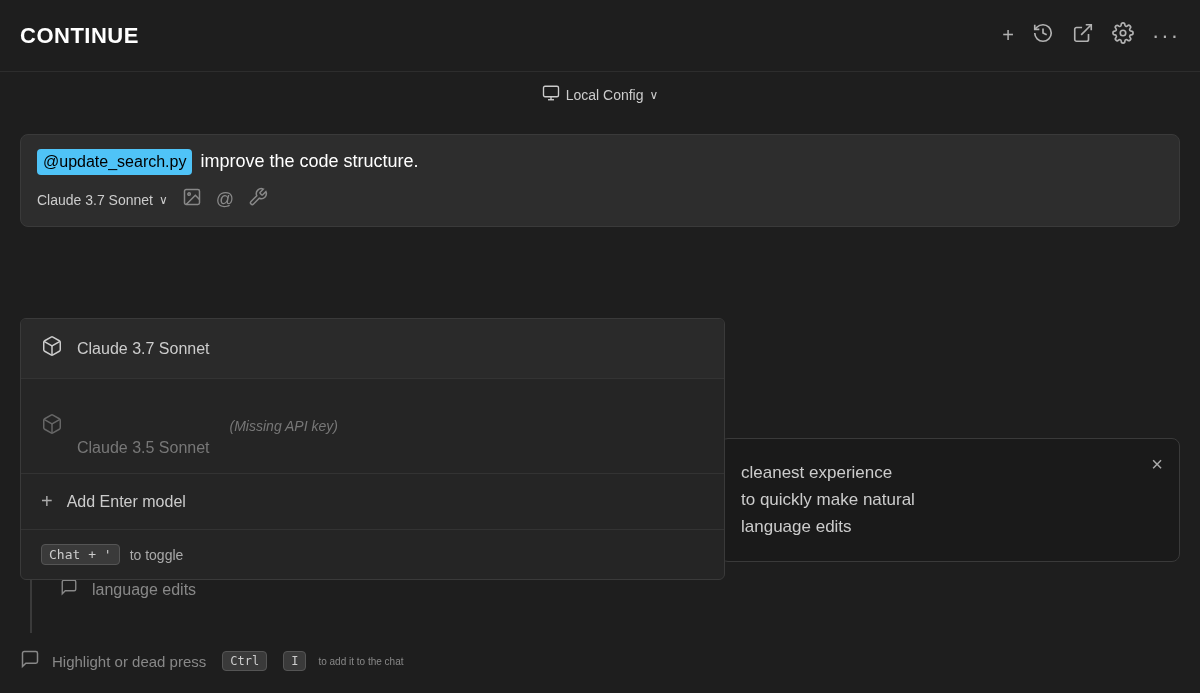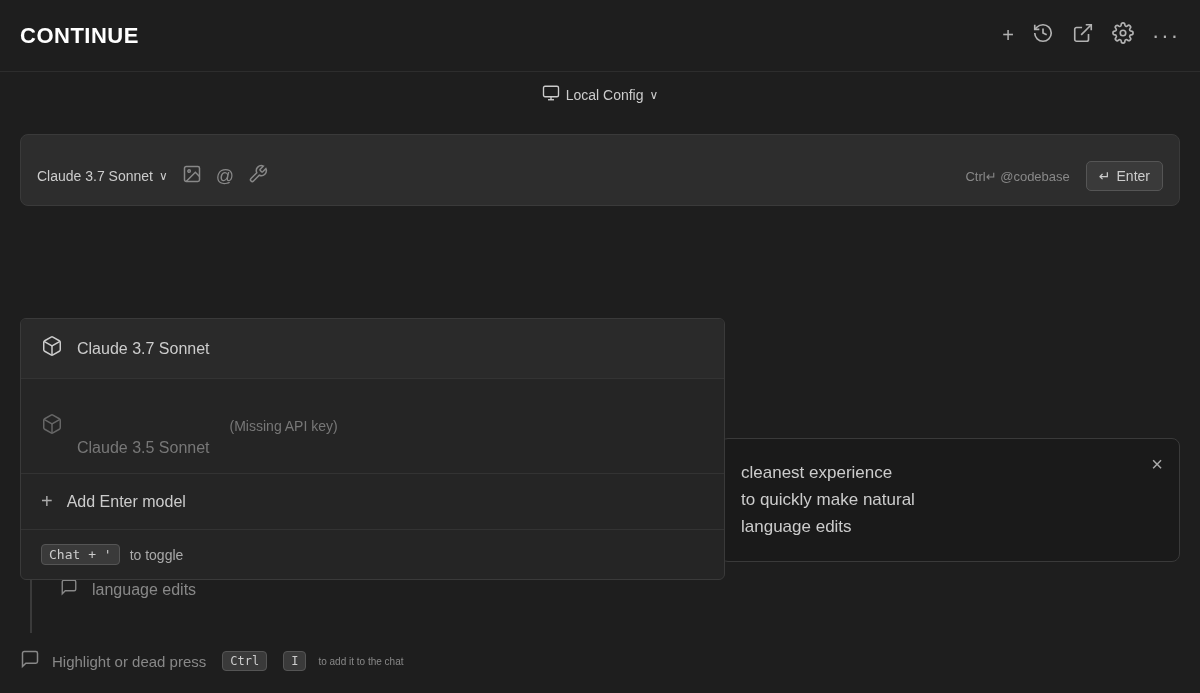--- a/index.html
+++ b/index.html
@@ -176,20 +176,21 @@
       color: #aaaaaa;
       flex-shrink: 0;
     }
     .dropdown-item-label {
       font-size: 16px;
       color: #cccccc;
     }
     .dropdown-item-sub {
       font-size: 14px;
       color: #777777;
+      font-style: italic;
       margin-left: 6px;
     }
     .dropdown-item.muted .dropdown-item-label {
       color: #777777;
       margin-top: 44px;
     }
     .dropdown-add {
       display: flex;
       align-items: center;
       gap: 14px;
@@ -319,47 +320,44 @@
         <line x1="12" y1="17" x2="12" y2="21"></line>
       </svg>
     </span>
     <span>Local Config</span>
     <span style="font-size:12px;">∨</span>
   </div>
 </div>
 
 <div class="main-area">
   <div class="input-container">
+    <div class="input-text">
+      <span class="mention-tag">@update_search.py</span>
+      <span class="input-suffix">improve the code structure.</span>
+    </div>
     <div class="input-toolbar">
       <div class="input-toolbar-left">
         <div class="model-selector">
           <span>Claude 3.7 Sonnet</span>
           <span class="model-selector-chevron">∨</span>
         </div>
         <span class="toolbar-icon-btn">
           <svg width="20" height="20" viewBox="0 0 24 24" fill="none" stroke="currentColor" stroke-width="1.8">
             <rect x="3" y="3" width="18" height="18" rx="2"></rect>
             <circle cx="8.5" cy="8.5" r="1.5"></circle>
             <polyline points="21 15 16 10 5 21"></polyline>
           </svg>
         </span>
         <span class="toolbar-icon-btn" style="font-size:18px;color:#888;">@</span>
         <span class="toolbar-icon-btn">
           <svg width="20" height="20" viewBox="0 0 24 24" fill="none" stroke="currentColor" stroke-width="1.8">
             <path d="M14.7 6.3a1 1 0 0 0 0 1.4l1.6 1.6a1 1 0 0 0 1.4 0l3.77-3.77a6 6 0 0 1-7.94 7.94l-6.91 6.91a2.12 2.12 0 0 1-3-3l6.91-6.91a6 6 0 0 1 7.94-7.94l-3.76 3.76z"></path>
           </svg>
         </span>
       </div>
-      <div class="input-toolbar-right">
-        <span class="shortcut-hint">Ctrl↵ @codebase</span>
-        <button class="enter-btn">
-          <span>↵</span>
-          <span>Enter</span>
-        </button>
-      </div>
     </div>
   </div>
 
   <div class="dropdown-overlay">
 
     <div class="dropdown-item active">
       <span class="dropdown-item-icon">
         <svg class="cube-icon" viewBox="0 0 24 24" fill="none" stroke="#cccccc" stroke-width="1.6">
           <path d="M21 16V8a2 2 0 0 0-1-1.73l-7-4a2 2 0 0 0-2 0l-7 4A2 2 0 0 0 3 8v8a2 2 0 0 0 1 1.73l7 4a2 2 0 0 0 2 0l7-4A2 2 0 0 0 21 16z"></path>
           <polyline points="3.27 6.96 12 12.01 20.73 6.96"></polyline>

